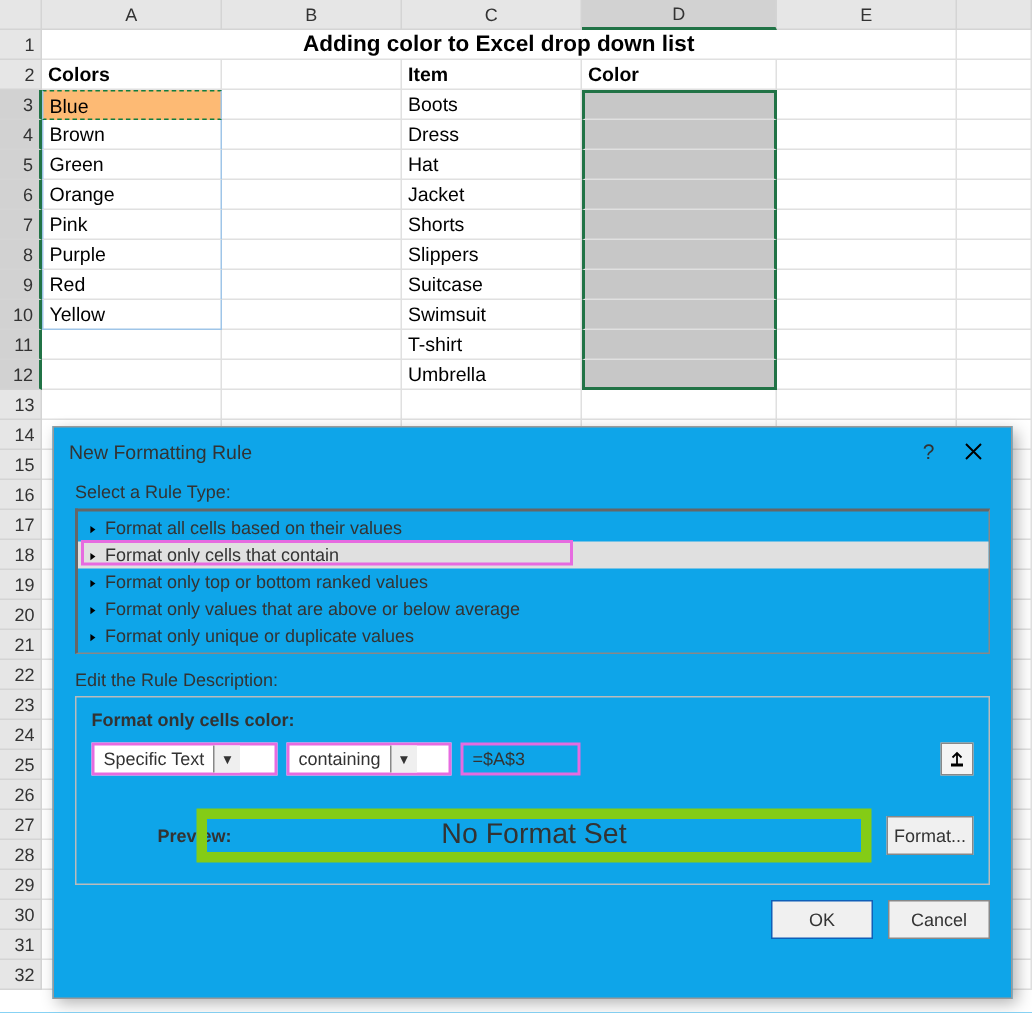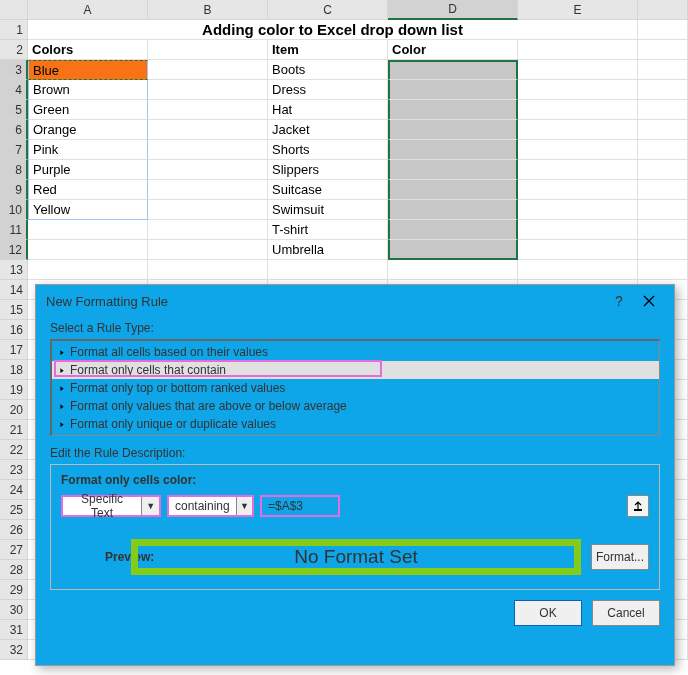--- a/index.html
+++ b/index.html
@@ -44,21 +44,21 @@
     position: relative;
   }
   .cell.bold { font-weight: bold; }
   .title-cell {
     grid-column: 2 / 7;
     font-weight: bold;
     font-size: 15px;
     justify-content: center;
     border-right:1px solid #e0e0e0;
   }
-  .sel-a { border:1px dashed #107c41; background:#f97316;}
+  .sel-a { border:1px dashed #107c41; background:#fdba74;}
   .sel-d {
     background: #c7c7c7;
     border-left:2px solid #217346;
     border-right:2px solid #217346;
   }
   .sel-d.top { border-top:2px solid #217346;}
   .sel-d.bot { border-bottom:2px solid #217346;}
   .dd-arrow {
     position:absolute;
     right:-20px; top:0;
@@ -429,25 +429,25 @@
           <div class="rule-item">Format only top or bottom ranked values</div>
           <div class="rule-item">Format only values that are above or below average</div>
           <div class="rule-item">Format only unique or duplicate values</div>
         </div>
       <div class="rule-hl" style="left:2px;top:19px;width:328px;height:17px;"></div>
     </div>
     <div class="lbl">Edit the Rule Description:</div>
     <div class="desc-box">
       <div class="bold">Format only cells color:</div>
       <div class="cond-row">
-        <div class="combo pink-box" style="width:100px;text-align:center;">
+        <div class="combo pink-box" style="width:124px;">
           <span>Specific Text</span>
             <div class="arrow">▼</div>
         </div>
-        <div class="combo pink-box" style="width:87px;">
+        <div class="combo pink-box" style="width:110px;">
           <span>containing</span>
             <div class="arrow">▼</div>
         </div>
         <div class="txtin pink-box" style="flex:0 0 80px;">
           <span>=$A$3</span>
         </div>
         <div style="flex:1;"></div>
         <div class="ref-btn">
           <svg width="12" height="12" viewBox="0 0 12 12">
               <path d="M6 10 L6 2 M3 5 L6 2 L9 5" stroke="#000" fill="none" stroke-width="1.2"></path>

